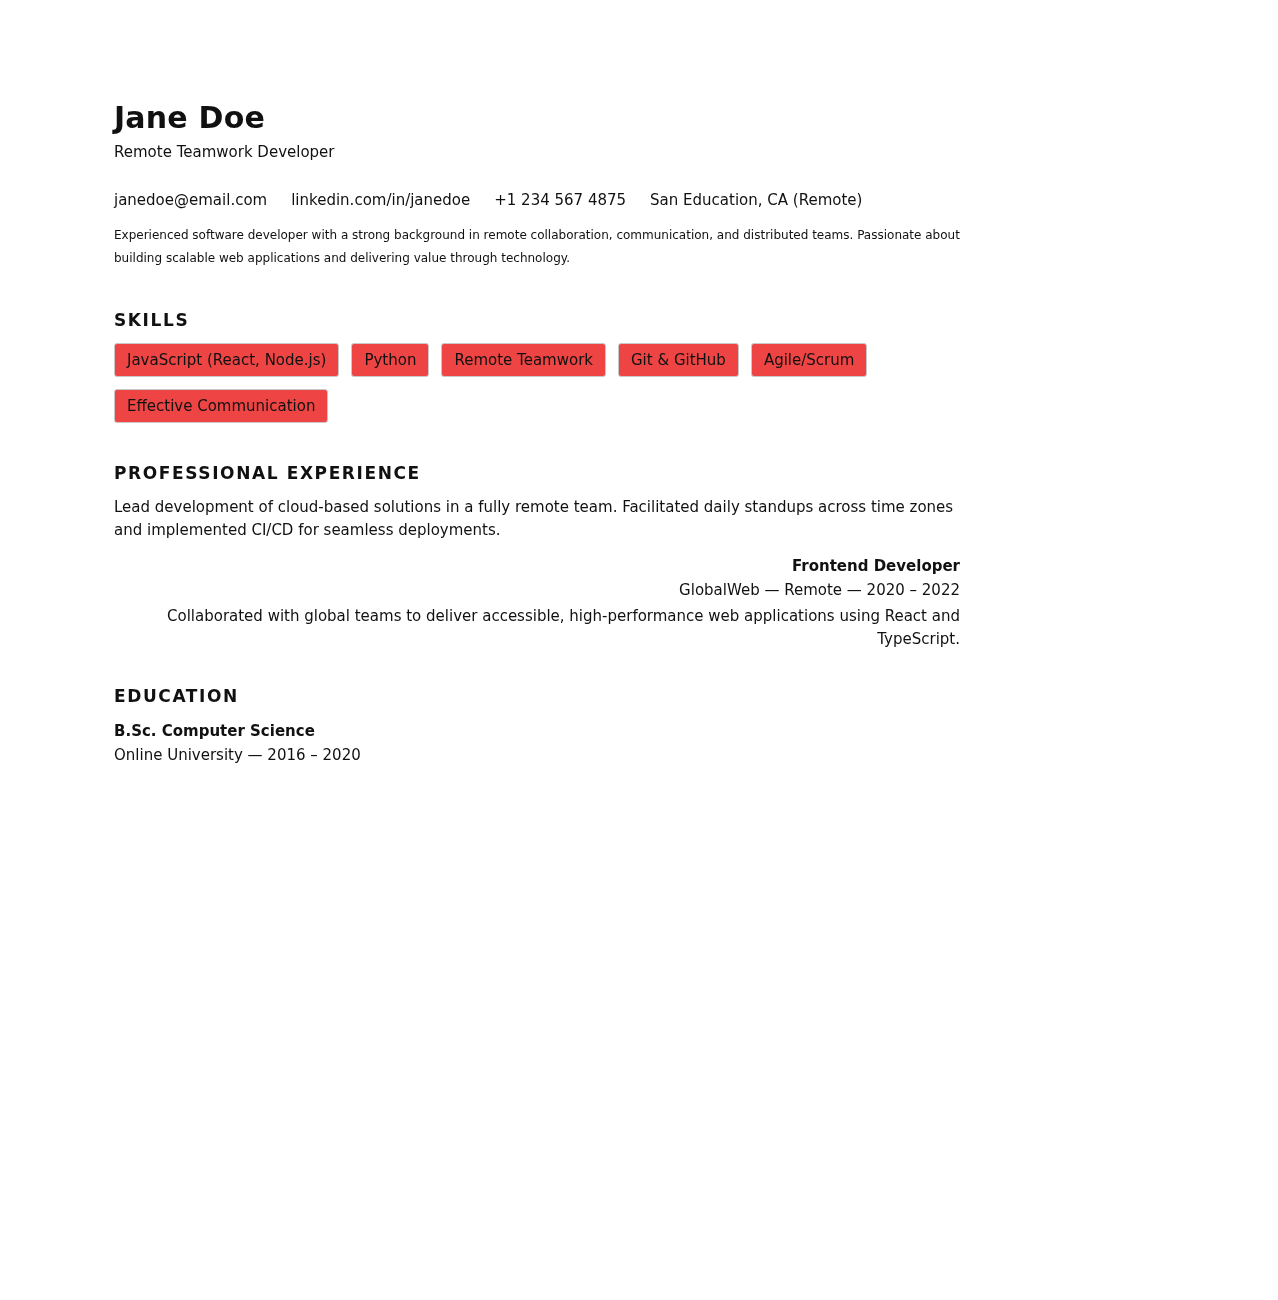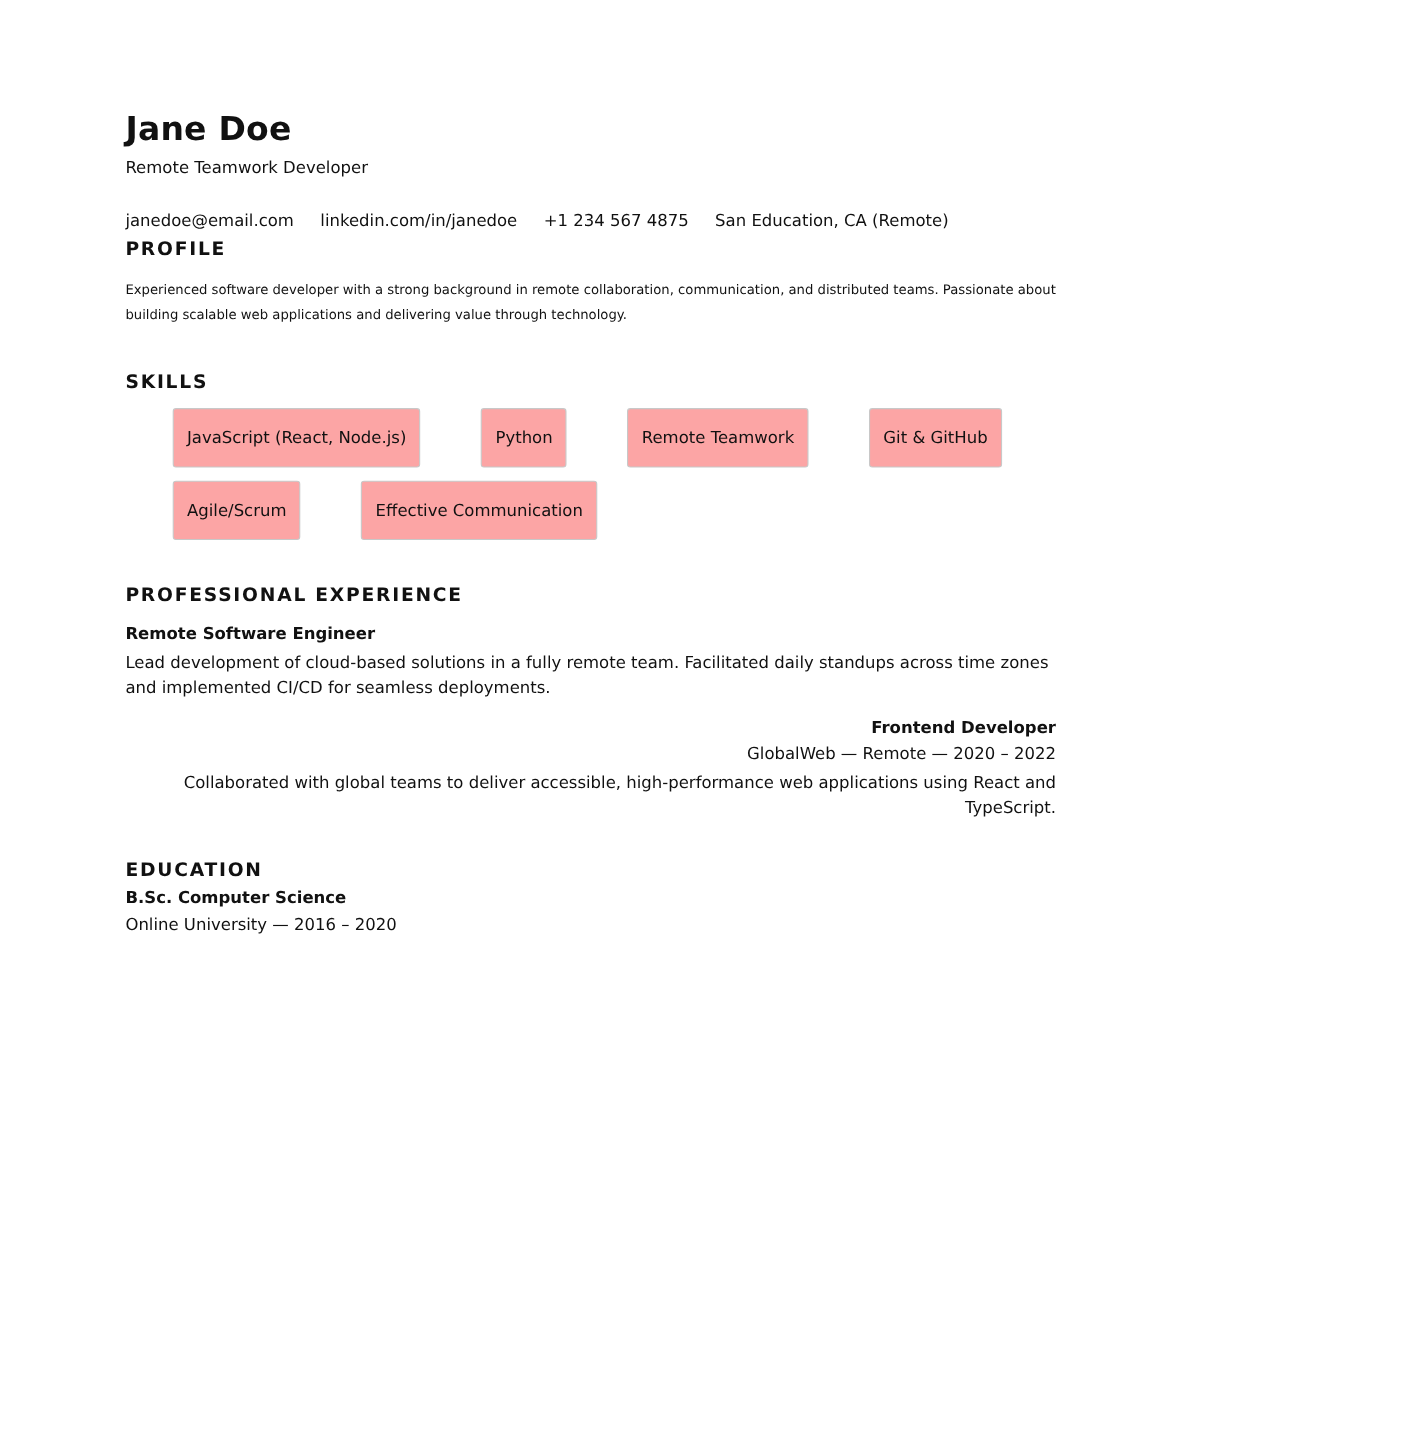--- a/index.html
+++ b/index.html
@@ -58,26 +58,25 @@
     .sec-skills { margin-top: 37px; }
     .skills {
       display: flex;
       gap: 12px;
       margin-top: 10px;
       flex-wrap: wrap;
     }
     .skill {
       border: 1px solid #c8c8c8;
       border-radius: 3px;
-      padding: 10px 12px;
+      padding: 0 12px;
       height: 32px;
       line-height: 32px;
       font-size: 15px;
-      background: #fca5a5;
-      margin-left: 43px;
+      background: #ef4444;
     }
     .sec-exp { margin-top: 37px; }
     .job { margin-top: 10px; }
     .job + .job { margin-top: 12px; text-align: right; }
     .job-title {
       font-weight: bold;
       font-size: 15px;
       line-height: 24px;
       margin: 0;
     }
@@ -86,59 +85,57 @@
       line-height: 24px;
       margin: 0;
     }
     .job-desc {
       font-size: 15px;
       line-height: 23px;
       margin: 3px 0 0 0;
       max-width: 1050px;
     }
     .sec-edu { margin-top: 32px; }
-    .edu { }
+    .edu { margin-top: 10px; }
   </style>
 </head>
 <body>
 
 <div class="resume">
 
   <header>
     <h1 class="name">Jane Doe</h1>
     <p class="subtitle">Remote Teamwork Developer</p>
     <div class="contact">
       <span>janedoe@email.com</span>
       <span>linkedin.com/in/janedoe</span>
       <span>+1 234 567 4875</span>
       <span>San Education, CA (Remote)</span>
     </div>
   </header>
 
   <section class="sec-profile">
-    <h2 class="section-title">Profile</h2>
     <p class="profile-text">Experienced software developer with a strong background in remote collaboration, communication, and distributed teams. Passionate about building scalable web applications and delivering value through technology.</p>
   </section>
 
   <section class="sec-skills">
     <h2 class="section-title">Skills</h2>
     <div class="skills">
       <span class="skill">JavaScript (React, Node.js)</span>
       <span class="skill">Python</span>
       <span class="skill">Remote Teamwork</span>
       <span class="skill">Git &amp; GitHub</span>
       <span class="skill">Agile/Scrum</span>
       <span class="skill">Effective Communication</span>
     </div>
   </section>
 
   <section class="sec-exp">
     <h2 class="section-title">Professional Experience</h2>
     <div class="job">
-      <p class="job-title">Remote Software Engineer</p>
       <p class="job-desc">Lead development of cloud-based solutions in a fully remote team. Facilitated daily standups across time zones and implemented CI/CD for seamless deployments.</p>
     </div>
     <div class="job">
       <p class="job-title">Frontend Developer</p>
       <p class="job-meta">GlobalWeb — Remote — 2020 – 2022</p>
       <p class="job-desc">Collaborated with global teams to deliver accessible, high-performance web applications using React and TypeScript.</p>
     </div>
   </section>
 
   <section class="sec-edu">

